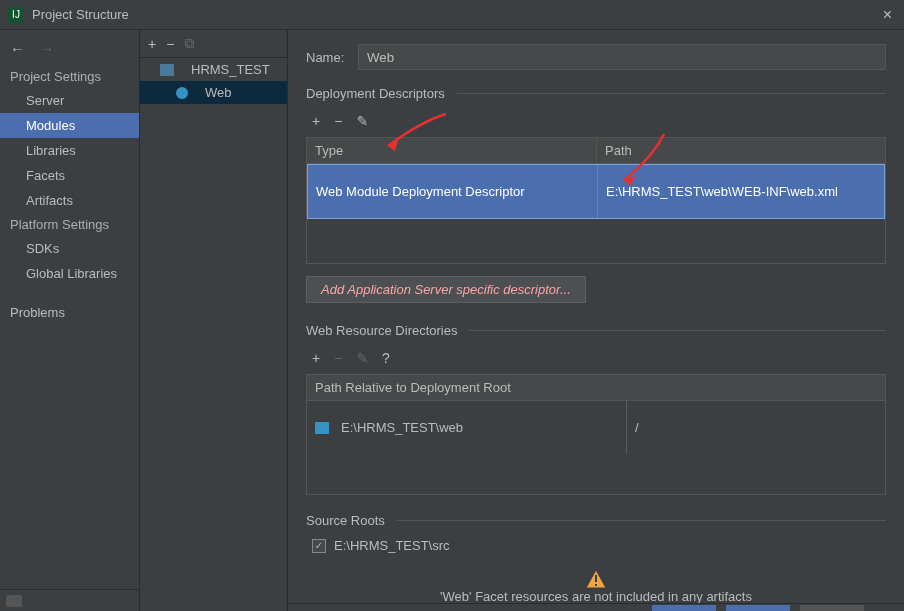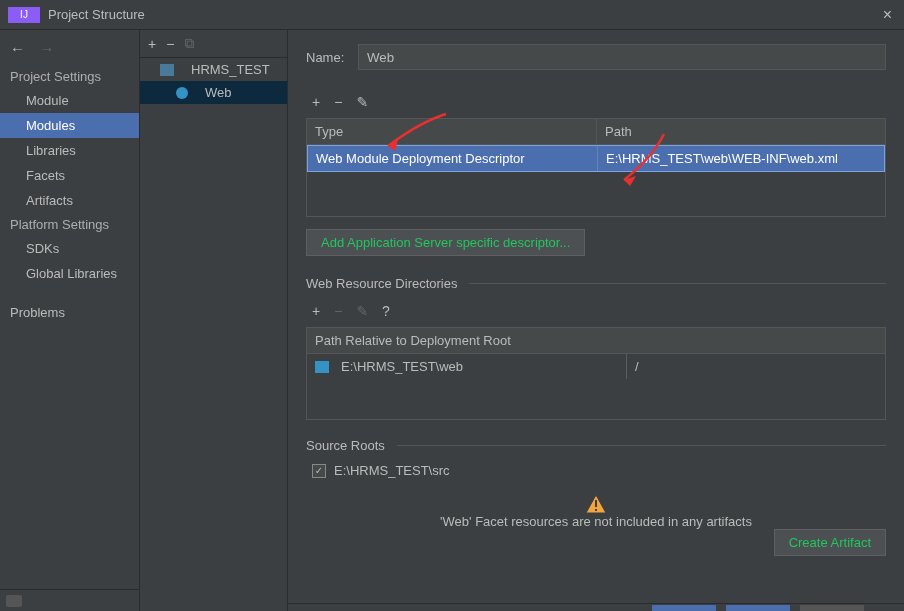--- a/index.html
+++ b/index.html
@@ -1,19 +1,19 @@
 <!DOCTYPE html>
 <html><head>
 <meta charset="utf-8">
 <style>
   * { box-sizing: border-box; margin: 0; padding: 0; }
   body { font-family: "Segoe UI", "Microsoft YaHei", Arial, sans-serif; font-size: 13px; background: #3c3f41; color: #bbbbbb; width: 904px; height: 611px; overflow: hidden; position: relative; }
   
   .titlebar { height: 30px; background: #3c3f41; border-bottom: 1px solid #2b2b2b; display: flex; align-items: center; padding: 0 8px; }
-  .titlebar .app-icon { width: 32px; height: 16px; background: #8b5cf6; color:#fff; font-size:10px; display:flex;align-items:center;justify-content:center;margin-right:8px; }
+  .titlebar .app-icon { width: 16px; height: 16px; background: #14532d; color:#fff; font-size:10px; display:flex;align-items:center;justify-content:center;margin-right:8px; }
   .titlebar .title { flex: 1; color: #bbbbbb; }
   .titlebar .close { color: #bbbbbb; font-size: 16px; cursor: pointer; padding: 0 4px;}
   
   .body { display: flex; height: calc(100% - 30px); }
   
   .nav-col { width: 140px; background: #3c3f41; border-right: 1px solid #2b2b2b; padding-top: 6px; display:flex; flex-direction:column;}
   .nav-arrows { padding: 2px 10px 10px 10px; color:#777; font-size:15px; }
   .nav-arrows span { margin-right: 10px; cursor:pointer;}
   .nav-header { padding: 4px 10px; color: #adadad; font-size:13px; }
   .nav-item { padding: 5px 10px 5px 26px; cursor: pointer; color:#bbbbbb; }
@@ -41,25 +41,25 @@
   .mini-toolbar { display:flex; align-items:center; gap:14px; padding:8px 6px; color:#bbbbbb; }
   .mini-toolbar .ic { cursor:pointer; font-size:14px;}
   .mini-toolbar .ic.disabled { color:#666; }
   
   .table { border:1px solid #555; background:#3c3f41; }
   .thead { display:flex; background:#45494a; border-bottom:1px solid #555;}
   .th { padding:5px 8px; color:#bbbbbb; border-right:1px solid #555;}
   .th:last-child{border-right:none;}
   .trow { display:flex; }
   .trow.selected { background:#4b6eaf; color:#fff; border:1px solid #7aa3e0;}
-  .td { padding:5px 8px; border-right:1px solid rgba(255,255,255,0.15); overflow:hidden;white-space:nowrap;}
+  .td { padding:19px 8px; border-right:1px solid rgba(255,255,255,0.15); overflow:hidden;white-space:nowrap;}
   .td:last-child{border-right:none;}
   .tbody-pad { height:44px; }
   
-  .btn { background:#4c5052; border:1px solid #5e6060; color:#22c55e; padding:5px 14px; cursor:pointer; display:inline-block;}
+  .btn { background:#4c5052; border:1px solid #5e6060; color:#fca5a5; padding:5px 14px; cursor:pointer; display:inline-block;font-style:italic;}
   
   .checkbox-row { display:flex; align-items:center; gap:8px; padding:6px 6px;}
   .ckbx { width:14px;height:14px; border:1px solid #888; background:#45494a; display:flex;align-items:center;justify-content:center;font-size:10px;color:#bbb;}
   
   .warning-row { display:flex; align-items:center; padding-top:10px;flex-direction:column;}
   .warn-ic svg { display:block; }
   .create-artifact-btn { margin-left:auto; }
   
   .footer-bar { position:absolute; bottom:0; left:288px; right:0; height:8px; background:#3c3f41; border-top:1px solid #2b2b2b; display:flex; justify-content:flex-end; padding-right:40px; gap:10px;}
   .footer-bar .slot { width:64px; height:6px; background:#4b6eaf; margin-top:1px;}
@@ -78,21 +78,21 @@
 </div>
 
 <div class="body">
 
   <div class="nav-col">
     <div class="nav-arrows">
       <span style="color:#bbb;">←</span>
       <span style="color:#666;">→</span>
     </div>
     <div class="nav-header">Project Settings</div>
-    <div class="nav-item">Module</div>
+    <div class="nav-item">Server</div>
     <div class="nav-item selected">Modules</div>
     <div class="nav-item">Libraries</div>
     <div class="nav-item">Facets</div>
     <div class="nav-item">Artifacts</div>
     <div class="nav-header">Platform Settings</div>
     <div class="nav-item">SDKs</div>
     <div class="nav-item" style="white-space:nowrap;overflow:hidden;">Global Libraries</div>
     <div style="height:14px;"></div>
     <div class="nav-item" style="padding-left:10px;">Problems</div>
     <div class="nav-footer">
@@ -117,20 +117,24 @@
   </div>
 
   <div class="main-col">
     
     <div class="row">
       <span class="lbl">Name:</span>
       <input class="text-input" value="Web" style="">
     </div>
 
     
+    <div class="section-title">
+      <span>Deployment Descriptors</span>
+      <span class="section-line"></span>
+    </div>
     <div class="mini-toolbar">
       <span class="ic">+</span>
       <span class="ic">−</span>
       <span class="ic">✎</span>
     </div>
     <div class="table">
       <div class="thead">
         <div class="th" style="width:290px;">Type</div>
         <div class="th" style="flex:1;">Path</div>
       </div>

